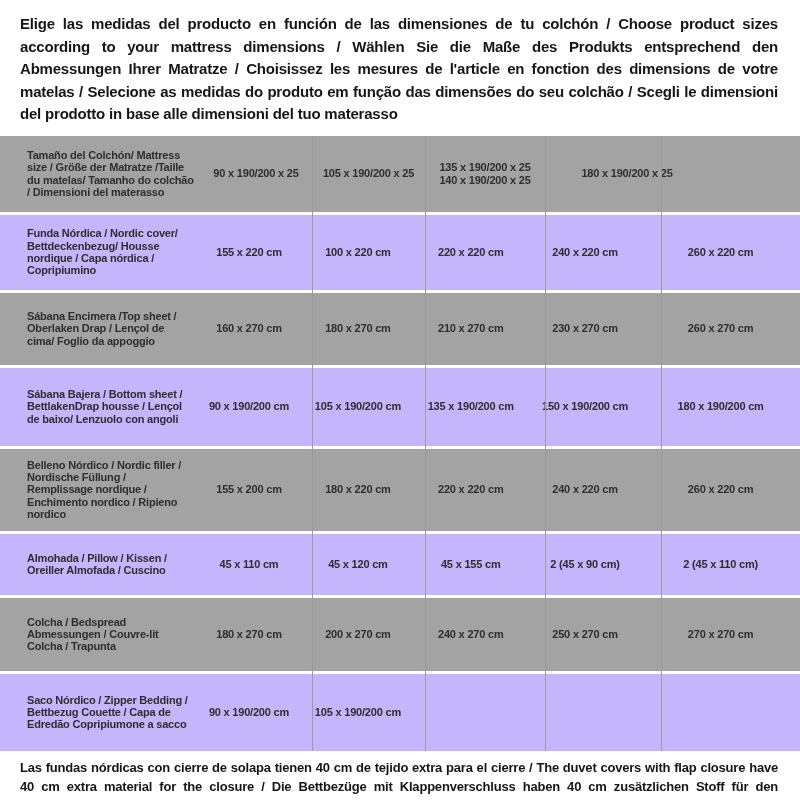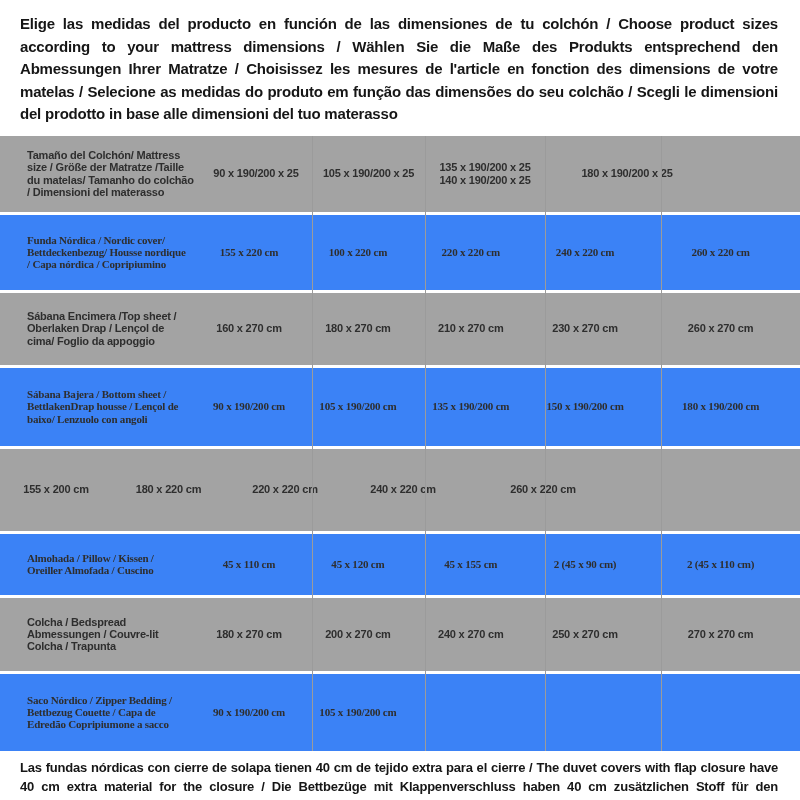--- a/index.html
+++ b/index.html
@@ -22,21 +22,21 @@
   }
 
   .size-table { position: relative; margin-top: 10px; }
   .row { display: flex; align-items: center; }
   .row + .row { margin-top: 3px; }
   .r1 { min-height: 76px; } .r2 { min-height: 75px; }
   .r3 { min-height: 72px; } .r4 { min-height: 78px; }
   .r5 { min-height: 82px; } .r6 { min-height: 61px; }
   .r7 { min-height: 73px; } .r8 { min-height: 77px; }
   .r1, .r3, .r5, .r7 { background: #a3a3a3; }
-  .r2, .r4, .r6, .r8 { background: #3b82f6; font-family: Liberation Serif, serif; }
+  .r2, .r4, .r6, .r8 { background: #c4b5fd; }
 
   .cell {
     font-weight: bold;
     color: #2e2e2e;
     font-size: 11px;
     letter-spacing: -0.2px;
     line-height: 1.12;
     white-space: pre-line;
     text-align: center;
   }
@@ -111,20 +111,21 @@
     <div class="row r4">
       <div class="cell c-label">Sábana Bajera / Bottom sheet / BettlakenDrap housse / Lençol de baixo/ Lenzuolo con angoli</div>
       <div class="cell c1">90 x 190/200 cm</div>
       <div class="cell c2">105 x 190/200 cm</div>
       <div class="cell c3">135 x 190/200 cm</div>
       <div class="cell c4">150 x 190/200 cm</div>
       <div class="cell c5">180 x 190/200 cm</div>
     </div>
 
     <div class="row r5">
+      <div class="cell c-label">Belleno Nórdico / Nordic filler / Nordische Füllung / Remplissage nordique / Enchimento nordico / Ripieno nordico</div>
       <div class="cell c1">155 x 200 cm</div>
       <div class="cell c2">180 x 220 cm</div>
       <div class="cell c3">220 x 220 cm</div>
       <div class="cell c4">240 x 220 cm</div>
       <div class="cell c5">260 x 220 cm</div>
     </div>
 
     <div class="row r6">
       <div class="cell c-label">Almohada  / Pillow / Kissen / Oreiller Almofada / Cuscino</div>
       <div class="cell c1">45 x 110 cm</div>

